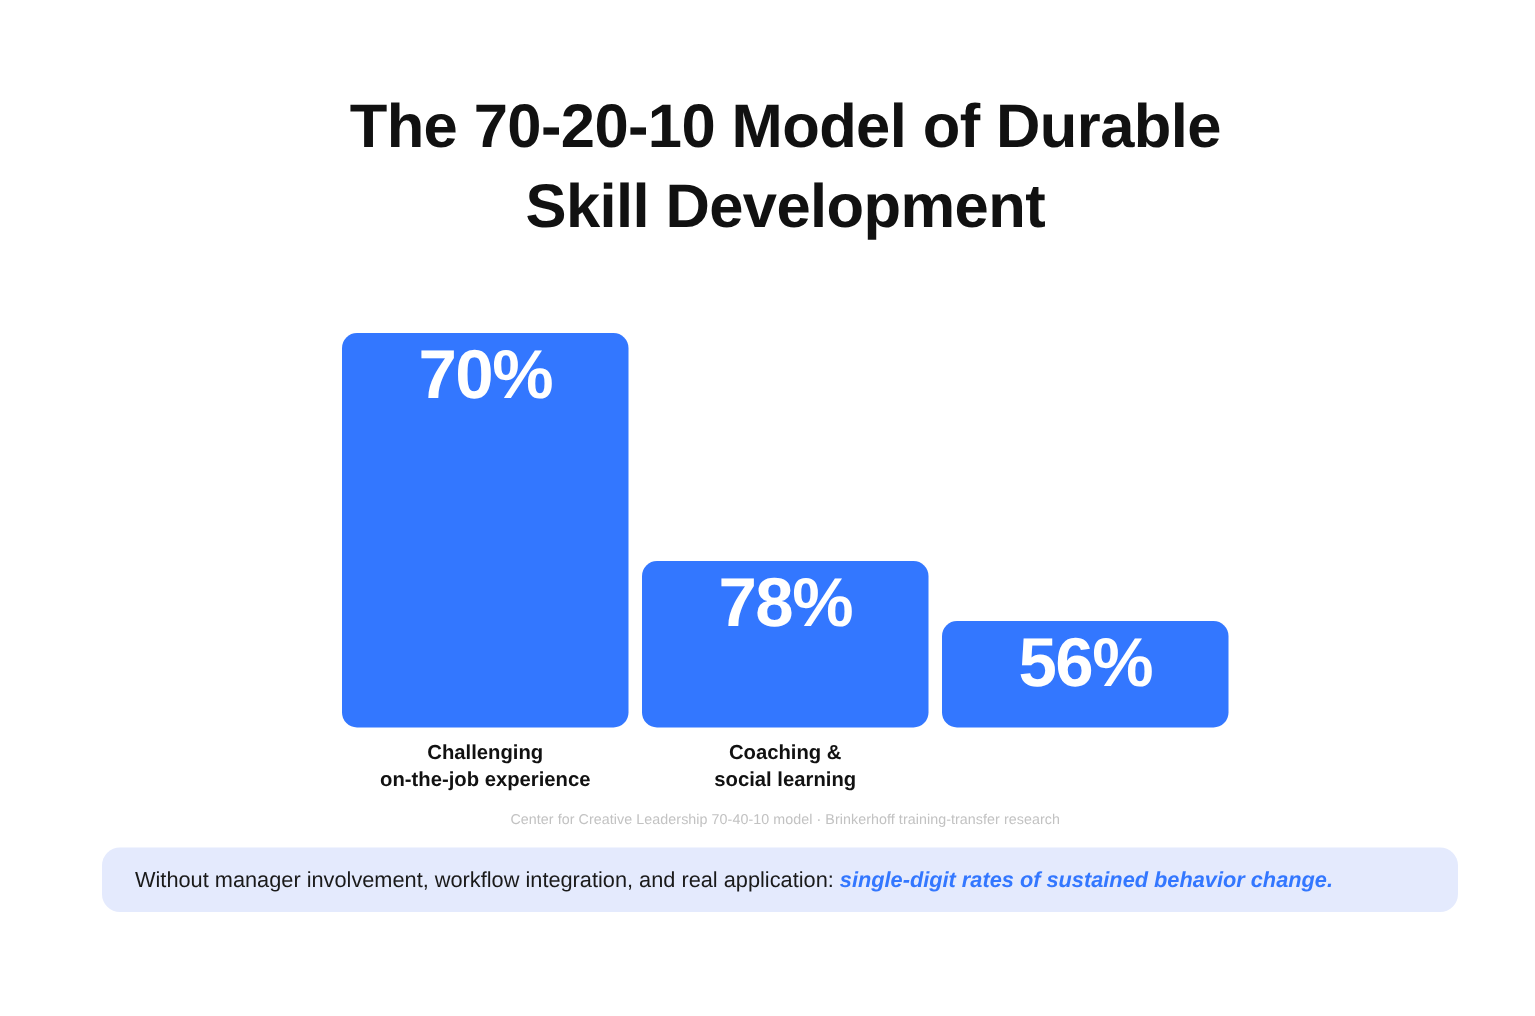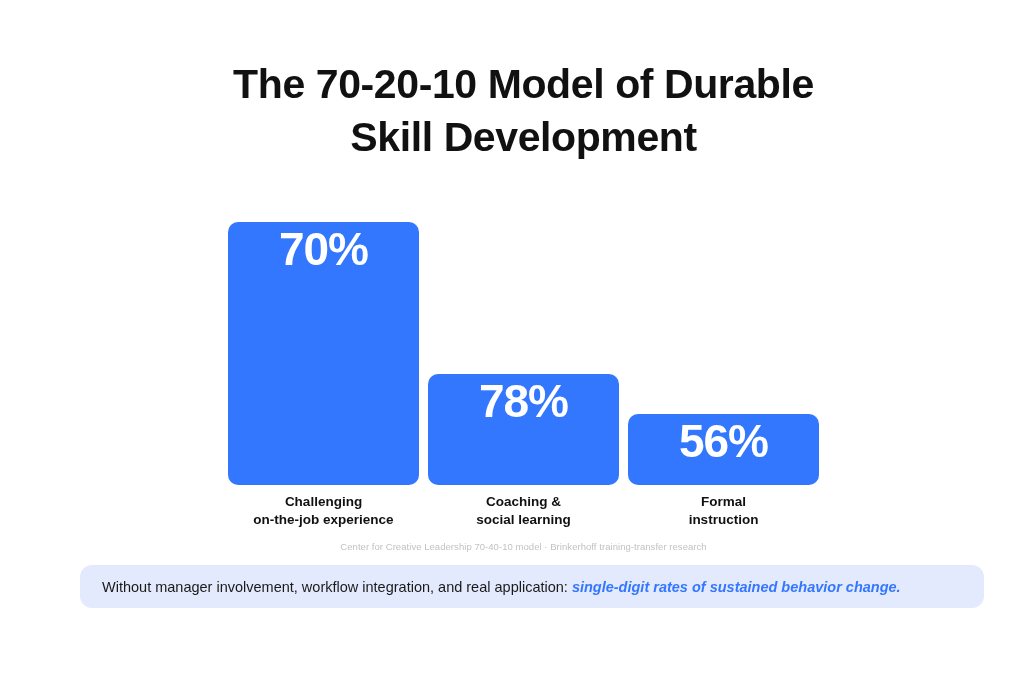--- a/index.html
+++ b/index.html
@@ -108,21 +108,21 @@
     text-align: center;
     font-size: 9.5px;
     font-weight: normal;
     color: #c2c2c2;
     letter-spacing: 0.05px;
   }
 
   
   #footer-banner {
     position: absolute;
-    left: 68px;
+    left: 56px;
     top: 565px;
     width: 904px;
     height: 43px;
     background: #e4eafd;
     border-radius: 12px;
     box-sizing: border-box;
     display: flex;
     align-items: center;
   }
   #footer-text {
@@ -165,22 +165,20 @@
       </div>
     </div>
 
   </div>
 
   <div id="category-labels">
     <div class="cat-label c0">Challenging
 on-the-job experience</div>
     <div class="cat-label c1">Coaching &amp;
 social learning</div>
-    <div class="cat-label c2">Formal
-instruction</div>
   </div>
 
   <div id="source-note">Center for Creative Leadership 70-40-10 model · Brinkerhoff training-transfer research</div>
 
   <div id="footer-banner">
     <div id="footer-text"><span>Without manager involvement, workflow integration, and real application: </span><span id="footer-accent">single-digit rates of sustained behavior change.</span></div>
   </div>
 
 </div>
 

